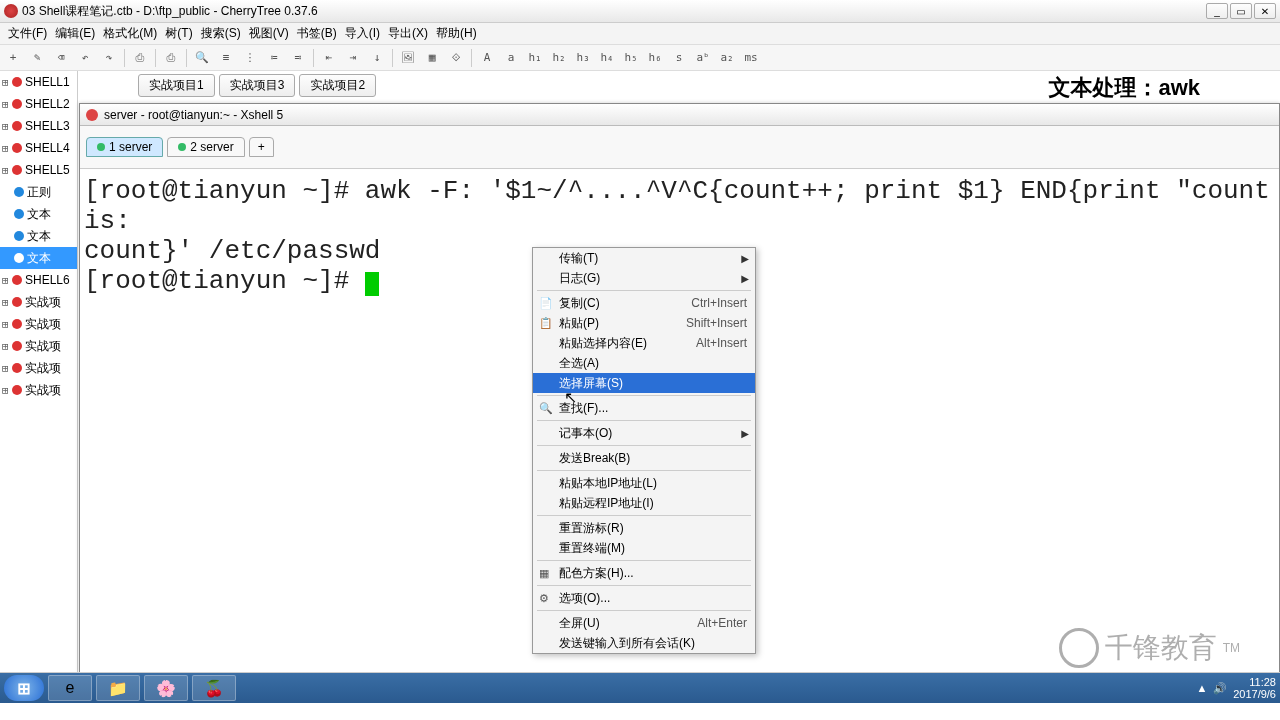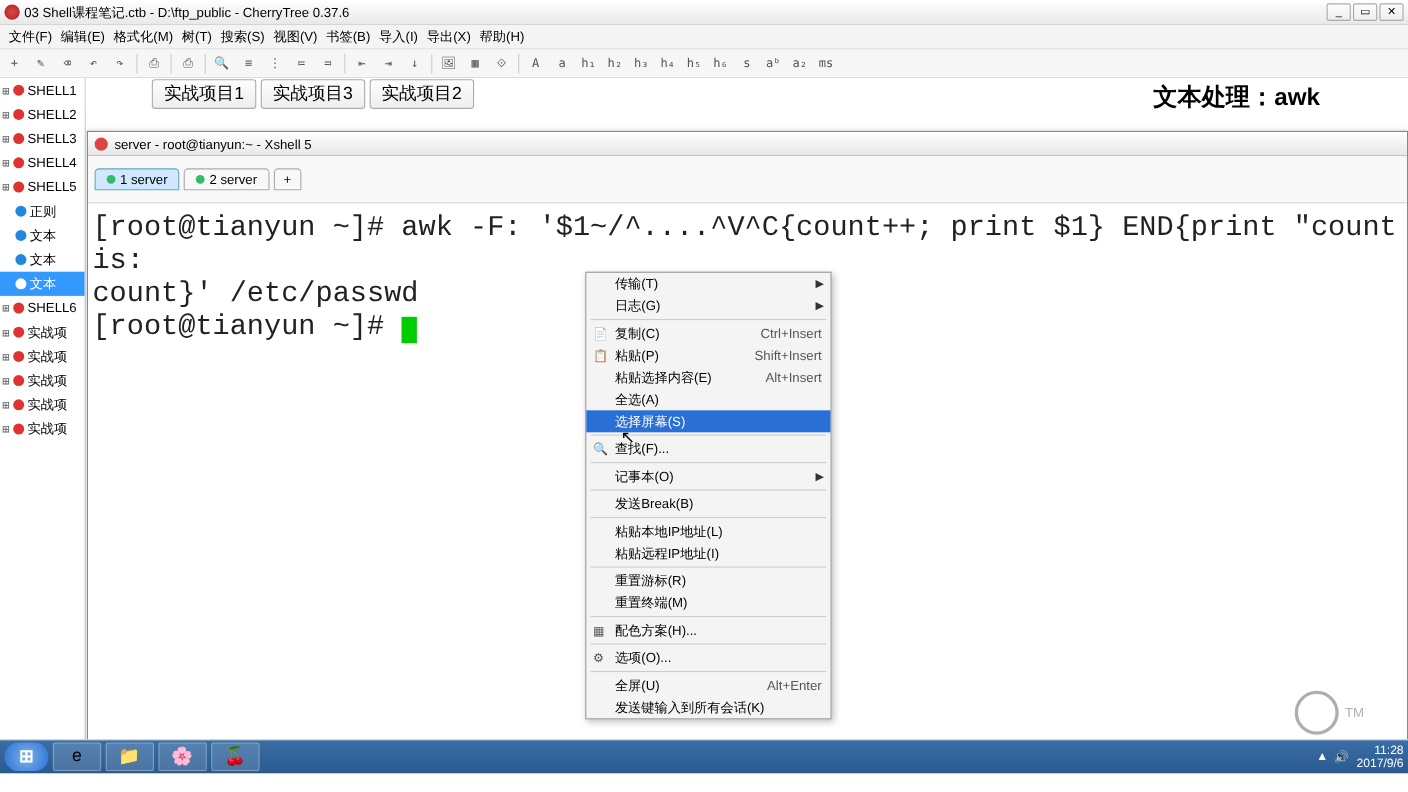--- a/index.html
+++ b/index.html
@@ -22,24 +22,24 @@
 .tree-item { display: flex; align-items: center; height: 22px; padding-left: 2px; cursor: pointer; white-space: nowrap; }
 .tree-item.child { padding-left: 4px; }
 .tree-item .expand { width: 10px; font-size: 11px; color:#666; font-family: monospace; }
 .tree-item .dot { width: 10px; height: 10px; border-radius: 50%; background: #d33; margin-right: 3px; flex-shrink:0; }
 .tree-item .dot.blue { background: #28d; }
 .tree-item.selected { background: #3399ff; color: #fff; }
 .tree-item.selected .dot { background:#fff; }
 
 .main { flex: 1; display: flex; flex-direction: column; position: relative; }
 .tab-row { height: 28px; display: flex; align-items: center; padding-left: 60px; gap: 4px; background:#fff; }
-.tab-btn { border: 1px solid #aaa; padding: 2px 10px; font-size: 16px; background: linear-gradient(#fdfdfd,#eee); border-radius: 3px; cursor: pointer; }
+.tab-btn { border: 1px solid #aaa; padding: 2px 10px; font-size: 12px; background: linear-gradient(#fdfdfd,#eee); border-radius: 3px; cursor: pointer; }
 .page-title { font-size: 22px; font-weight: bold; position: absolute; right: 80px; top: 2px; }
 
-.xshell-window { position: absolute; left: 1px; top: 32px; right: 0; bottom: 0; background: #fff; border: 1px solid #888; box-shadow: 0 0 4px rgba(0,0,0,0.2); margin-top: 16px; }
+.xshell-window { position: absolute; left: 1px; top: 32px; right: 0; bottom: 0; background: #fff; border: 1px solid #888; box-shadow: 0 0 4px rgba(0,0,0,0.2); }
 .xshell-title { height: 22px; background: linear-gradient(#fff,#e8e8e8); display: flex; align-items: center; padding: 0 6px; font-size: 12px; border-bottom: 1px solid #bbb; }
 .xshell-title .xicon { width: 12px; height: 12px; background: #d44; border-radius: 50%; margin-right: 6px; }
 .xshell-tabs { height: 43px; background: #f8f8f8; display: flex; align-items: center; padding: 0 6px; gap: 4px; border-bottom: 1px solid #ccc; font-size: 12px; }
 .xtab { border: 1px solid #aaa; padding: 2px 10px; border-radius: 4px 4px 0 0; display: flex; align-items: center; gap: 4px; cursor:pointer; }
 .xtab .dot2 { width: 8px; height: 8px; border-radius: 50%; background: #3b6; }
 .xtab.active { background: #cfe8ff; border-color: #6aa; }
 .xtab.plus { padding: 2px 8px; }
 .terminal { padding: 8px 4px; font-family: "Courier New", monospace; font-size: 26px; line-height: 1.15; white-space: pre-wrap; word-break: break-all; color: #222; background: #fff; height: calc(100% - 48px); overflow:hidden; }
 .cursor-block { display: inline-block; width: 14px; height: 24px; background: #0c0; vertical-align: text-bottom; }
 
@@ -343,14 +343,15 @@
     <span>🔊</span>
     <div class="clock">
       <div>11:28</div>
       <div>2017/9/6</div>
     </div>
   </div>
 </div>
 
 <div class="watermark">
   <span class="wmicon"></span>
+  <span>千锋教育</span>
     <sup>TM</sup>
 </div>
 
 </body></html>

